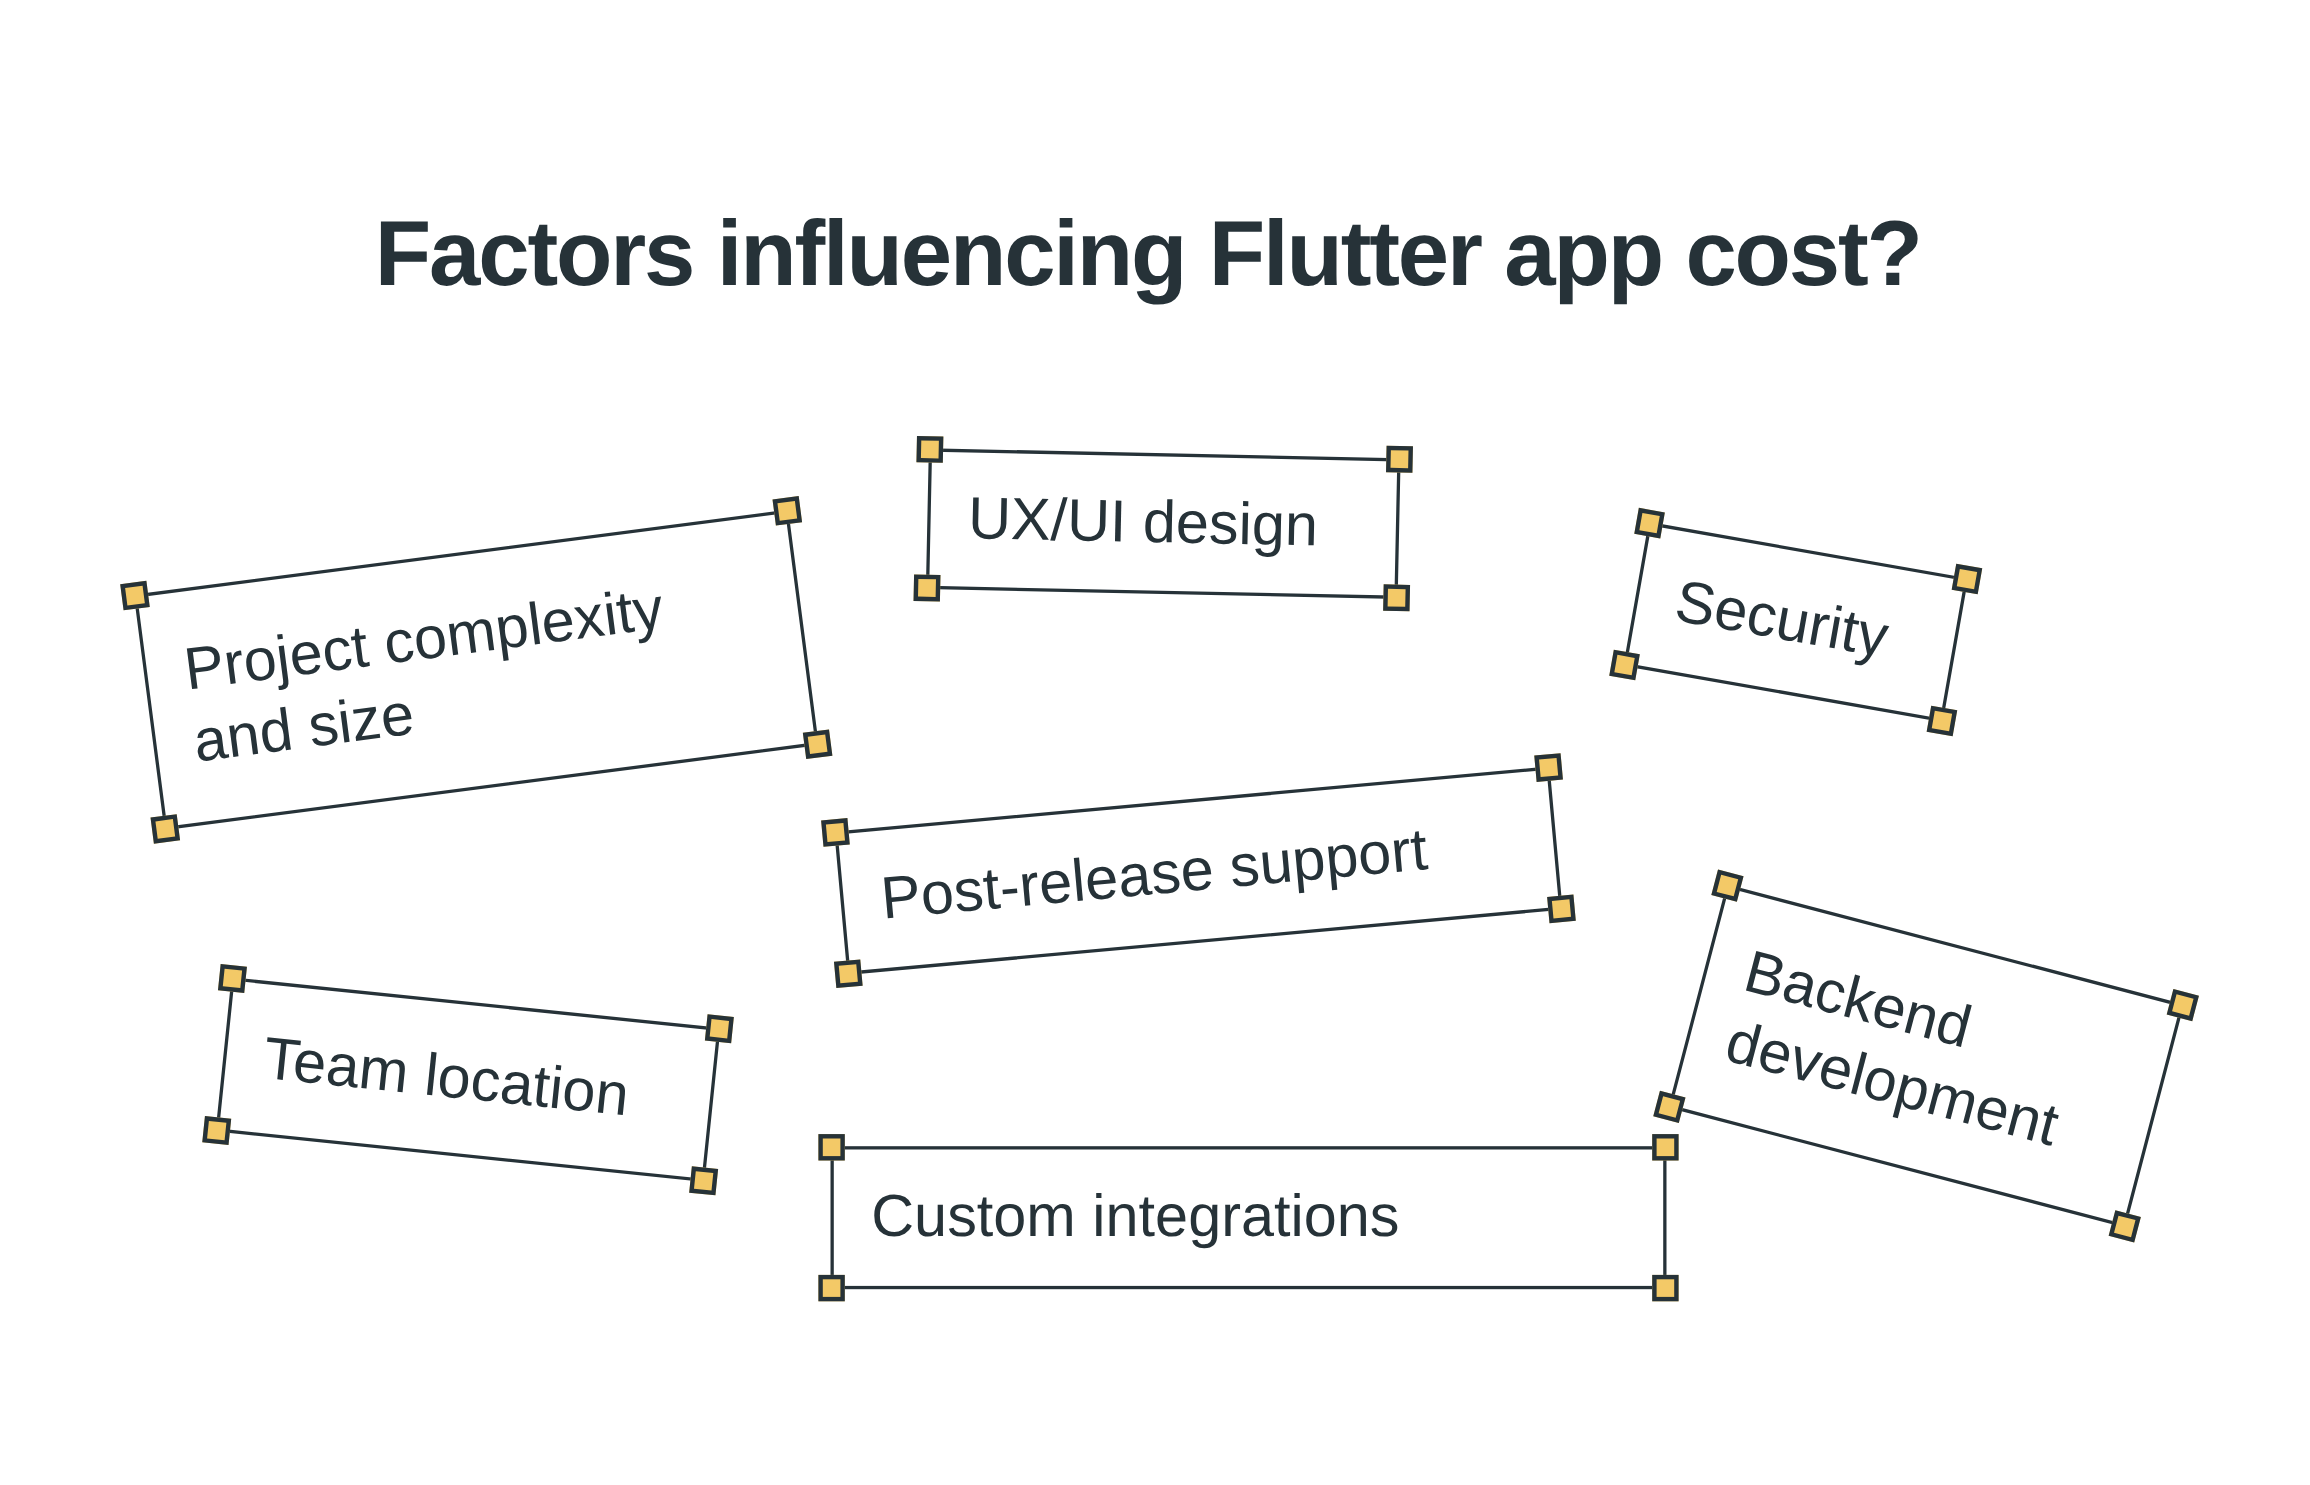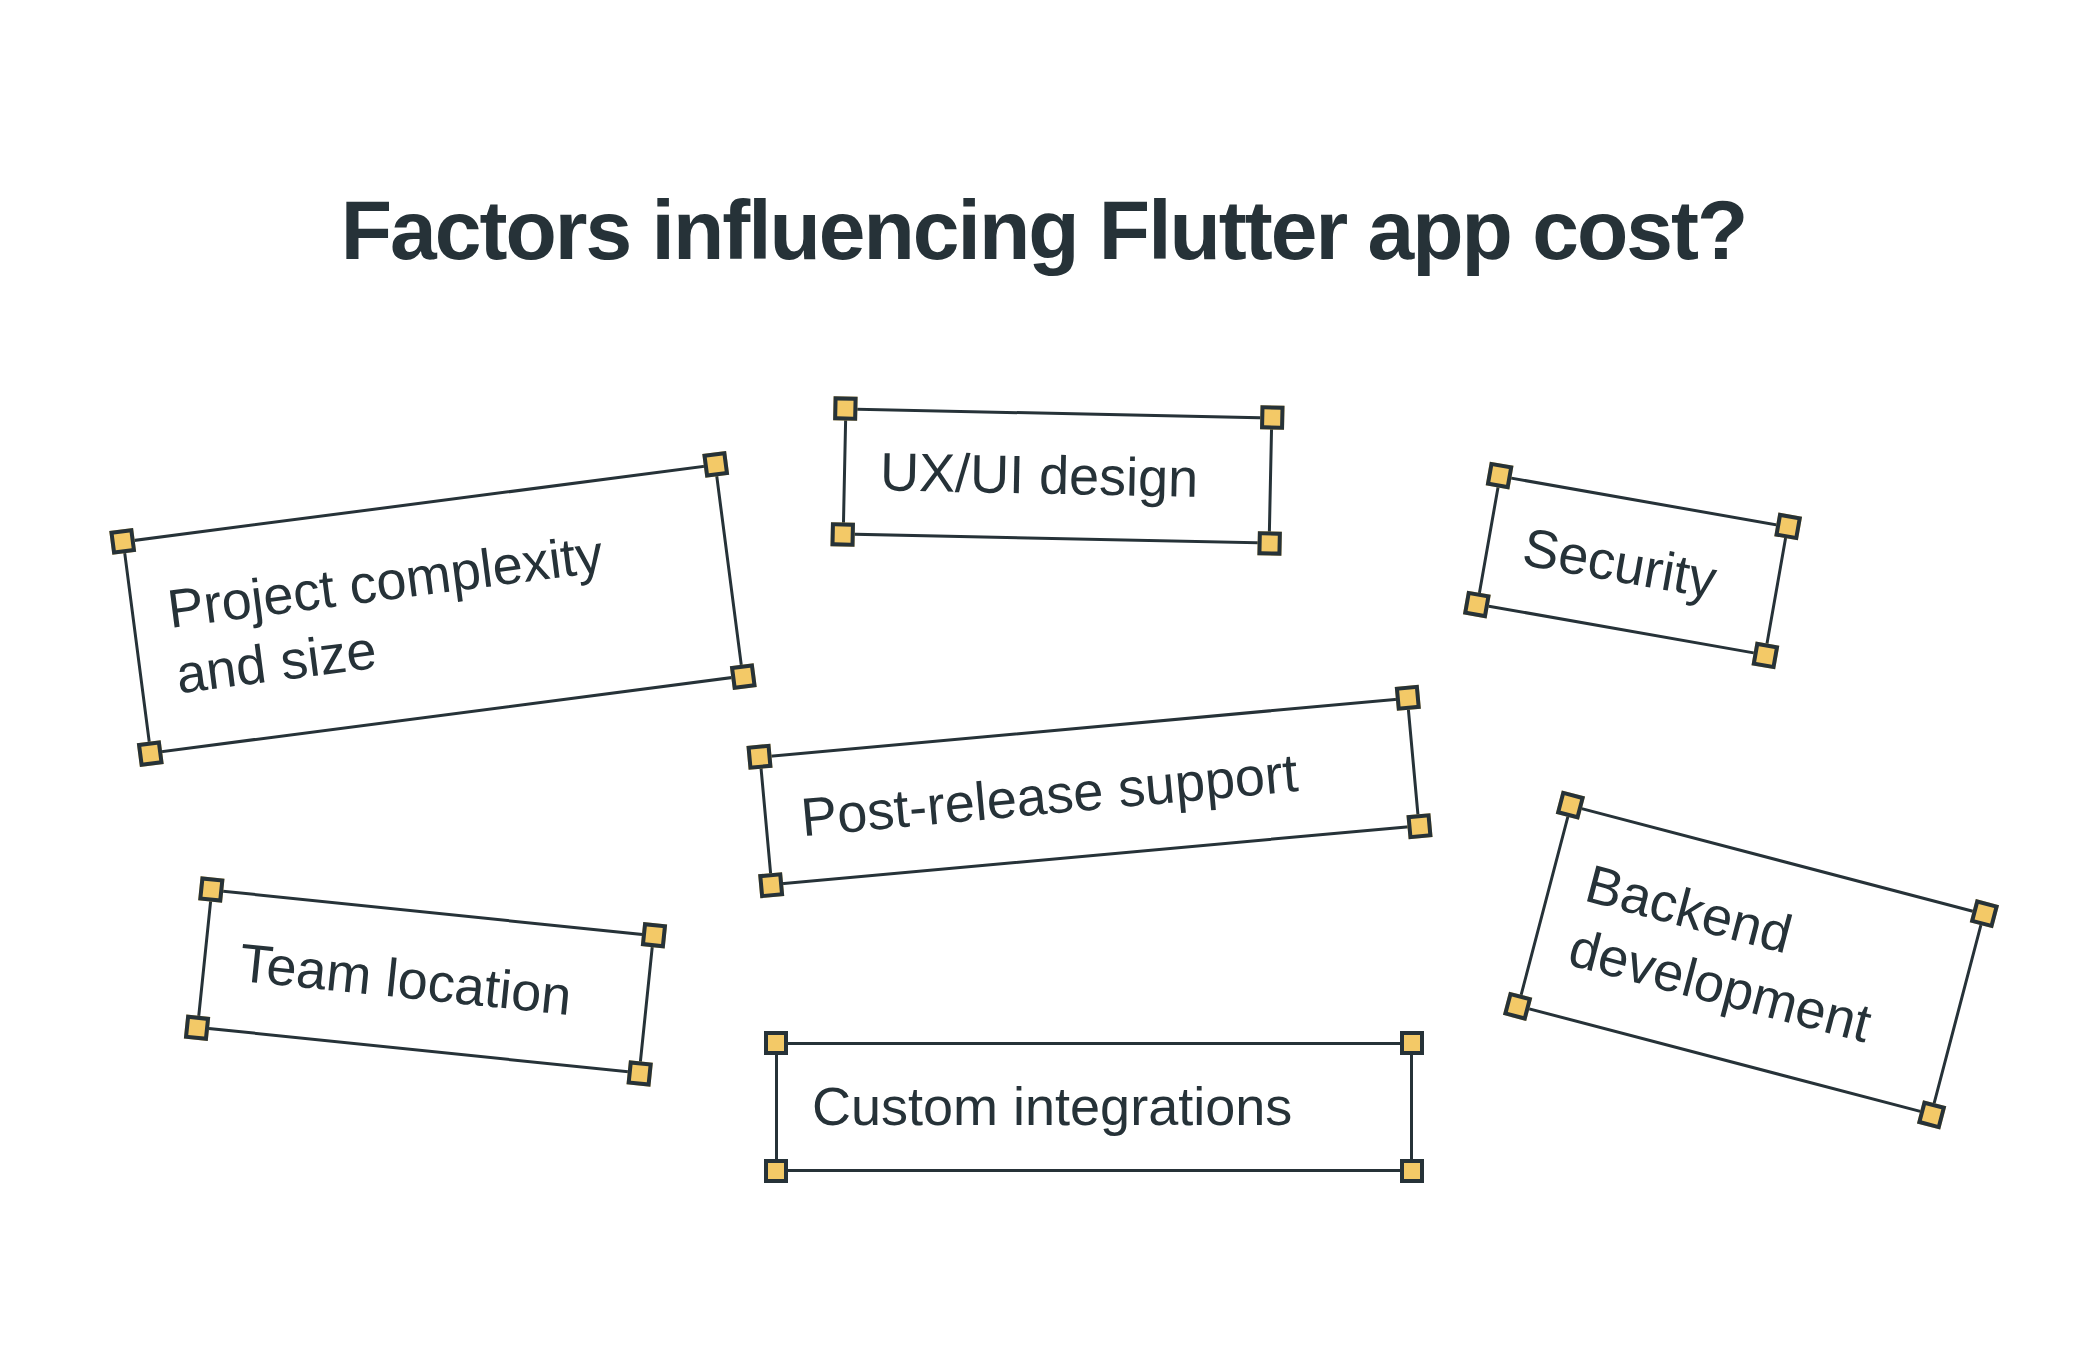--- a/index.html
+++ b/index.html
@@ -55,21 +55,21 @@
   .handle.tl{left:-14px;top:-14px;}
   .handle.tr{right:-14px;top:-14px;}
   .handle.bl{left:-14px;bottom:-14px;}
   .handle.br{right:-14px;bottom:-14px;}
 
   .f1{left:133px;top:501px;width:600px;height:216px;transform:rotate(-7.4deg);}
   .f2{left:843px;top:412px;width:429px;height:128px;transform:rotate(1.2deg);}
   .f3{left:1485px;top:499px;width:295px;height:133px;transform:rotate(10deg);}
   .f4{left:763px;top:726px;width:653px;height:131px;transform:rotate(-5.2deg);}
   .f5{left:202px;top:911px;width:447px;height:141px;transform:rotate(5.9deg);}
-  .f6{left:775px;top:1042px;width:638px;height:130px;transform:rotate(0deg);}
+  .f6{left:755px;top:1042px;width:760px;height:130px;transform:rotate(0deg);}
   .f7{left:1536px;top:855px;width:430px;height:210px;transform:rotate(14.7deg);}
 </style>
 </head>
 <body>
 
 <div class="canvas">
 
   <h1 class="title">Factors influencing Flutter app cost?</h1>
 
   <div class="factor f1">

